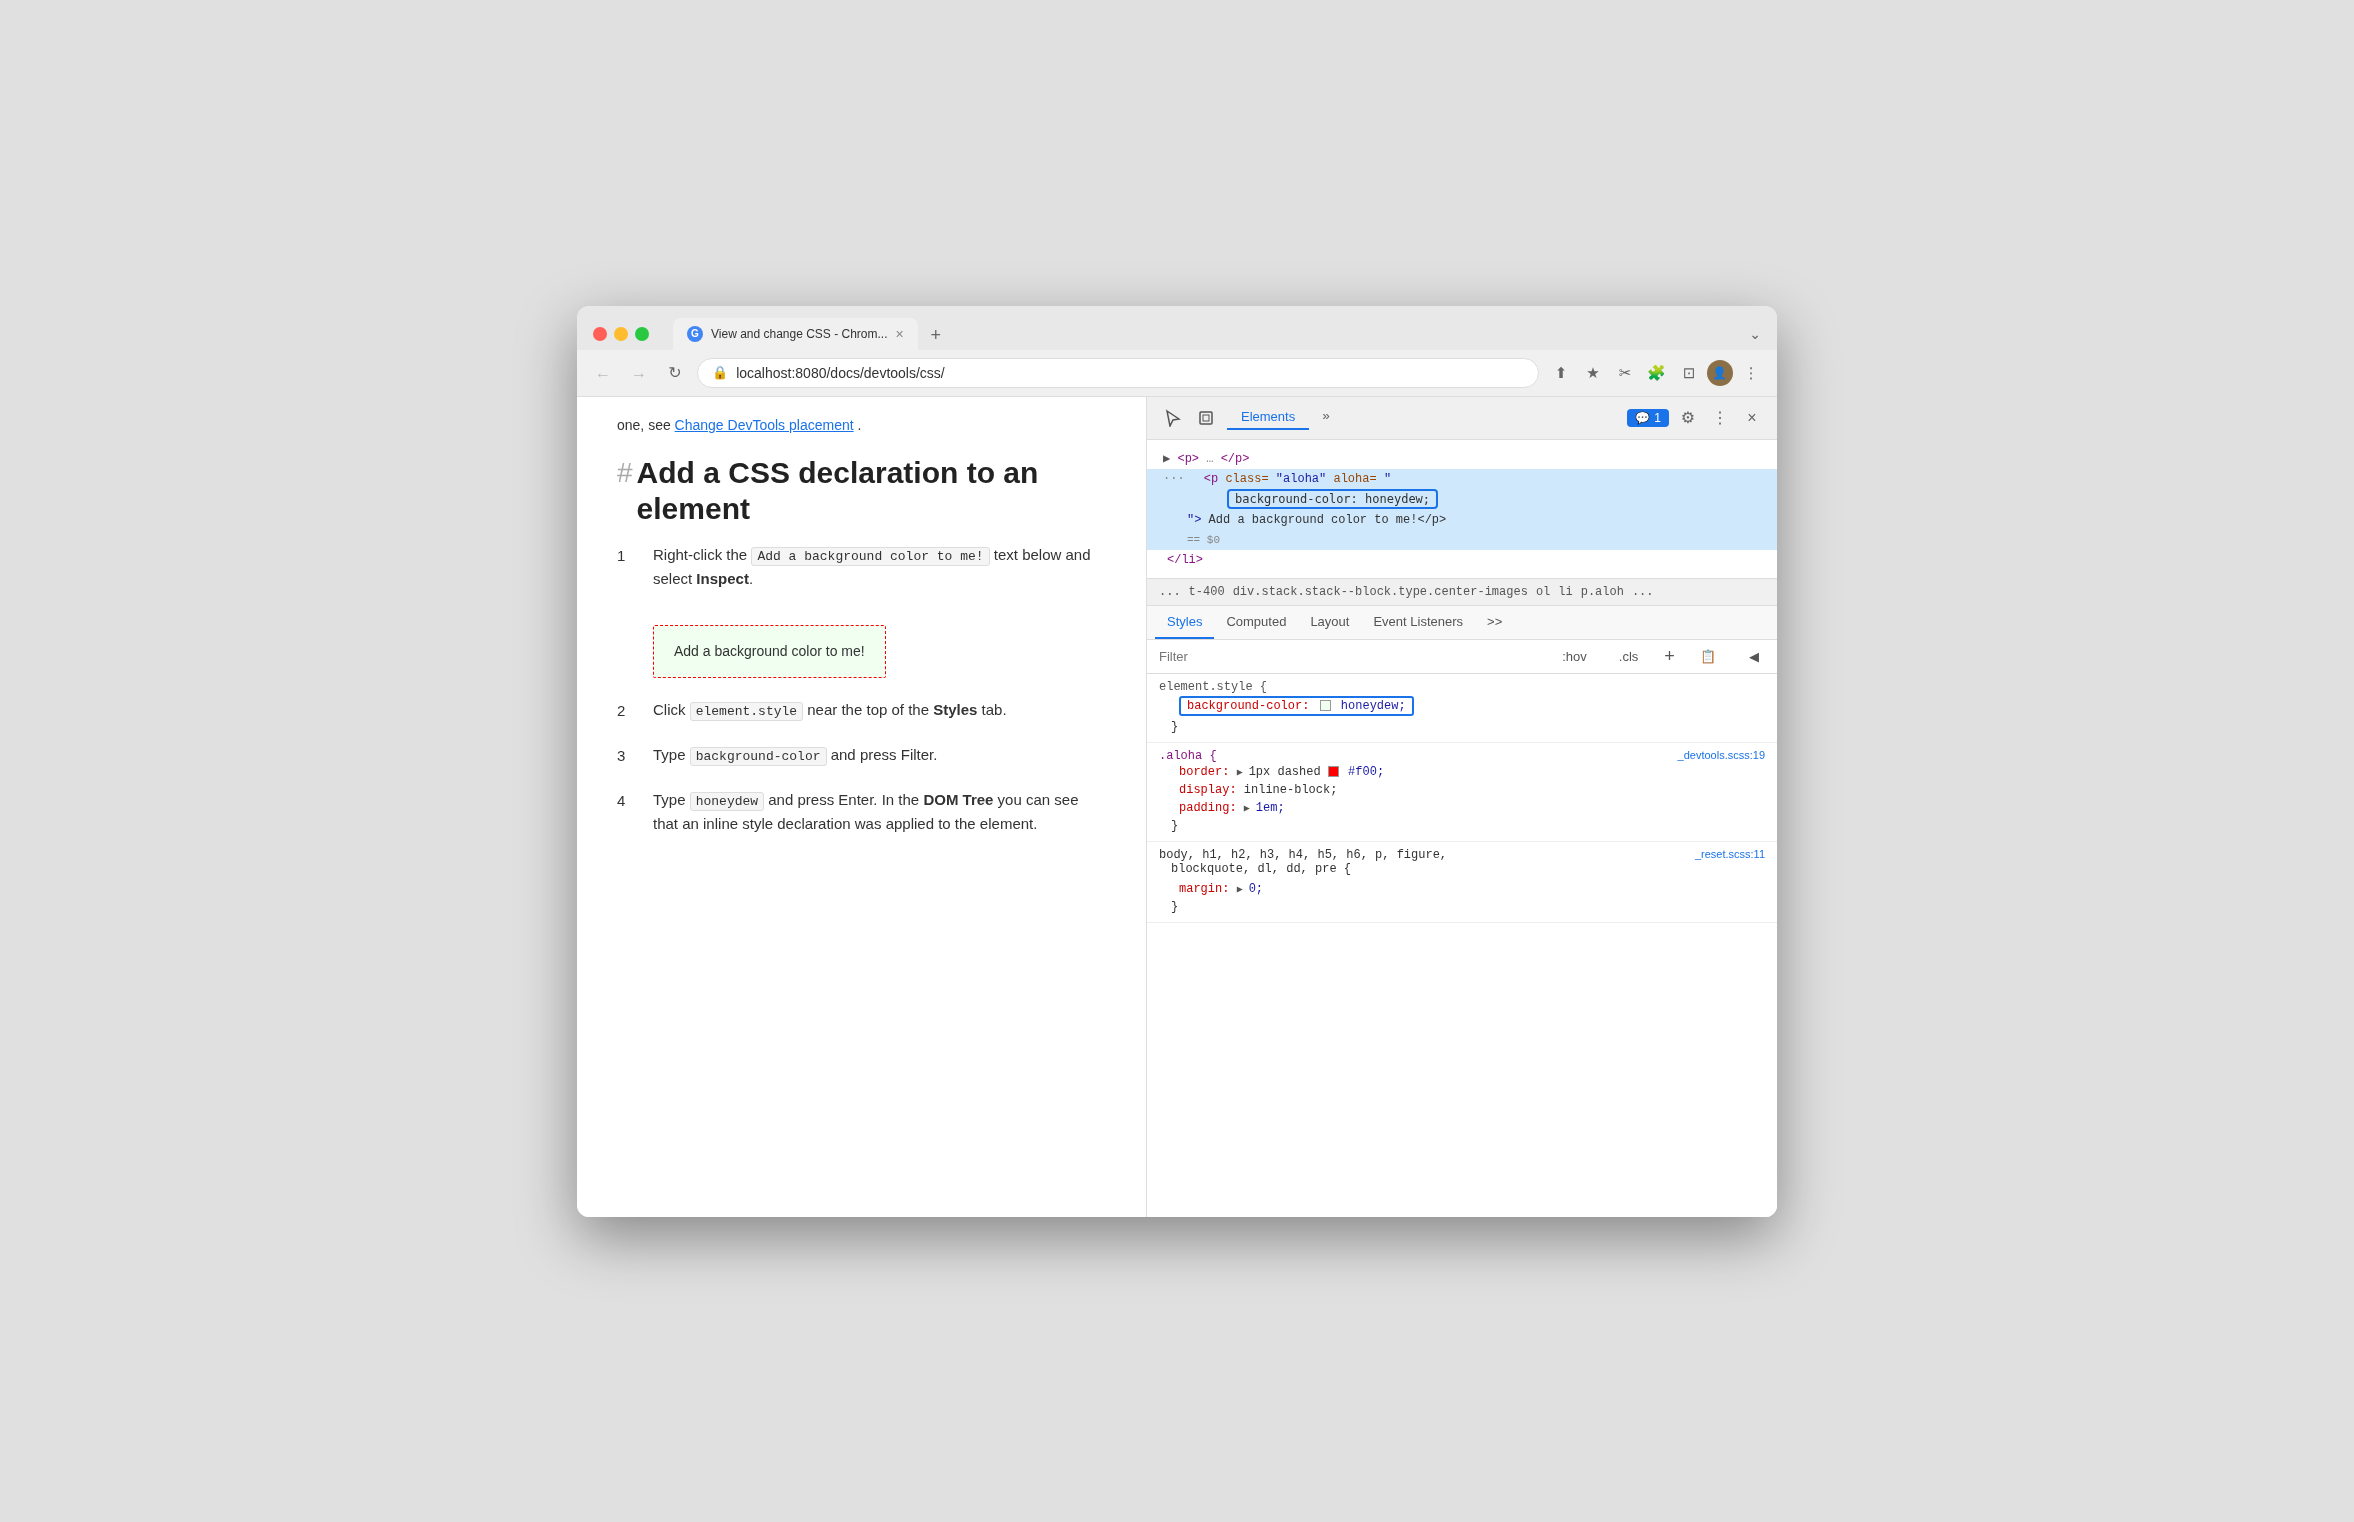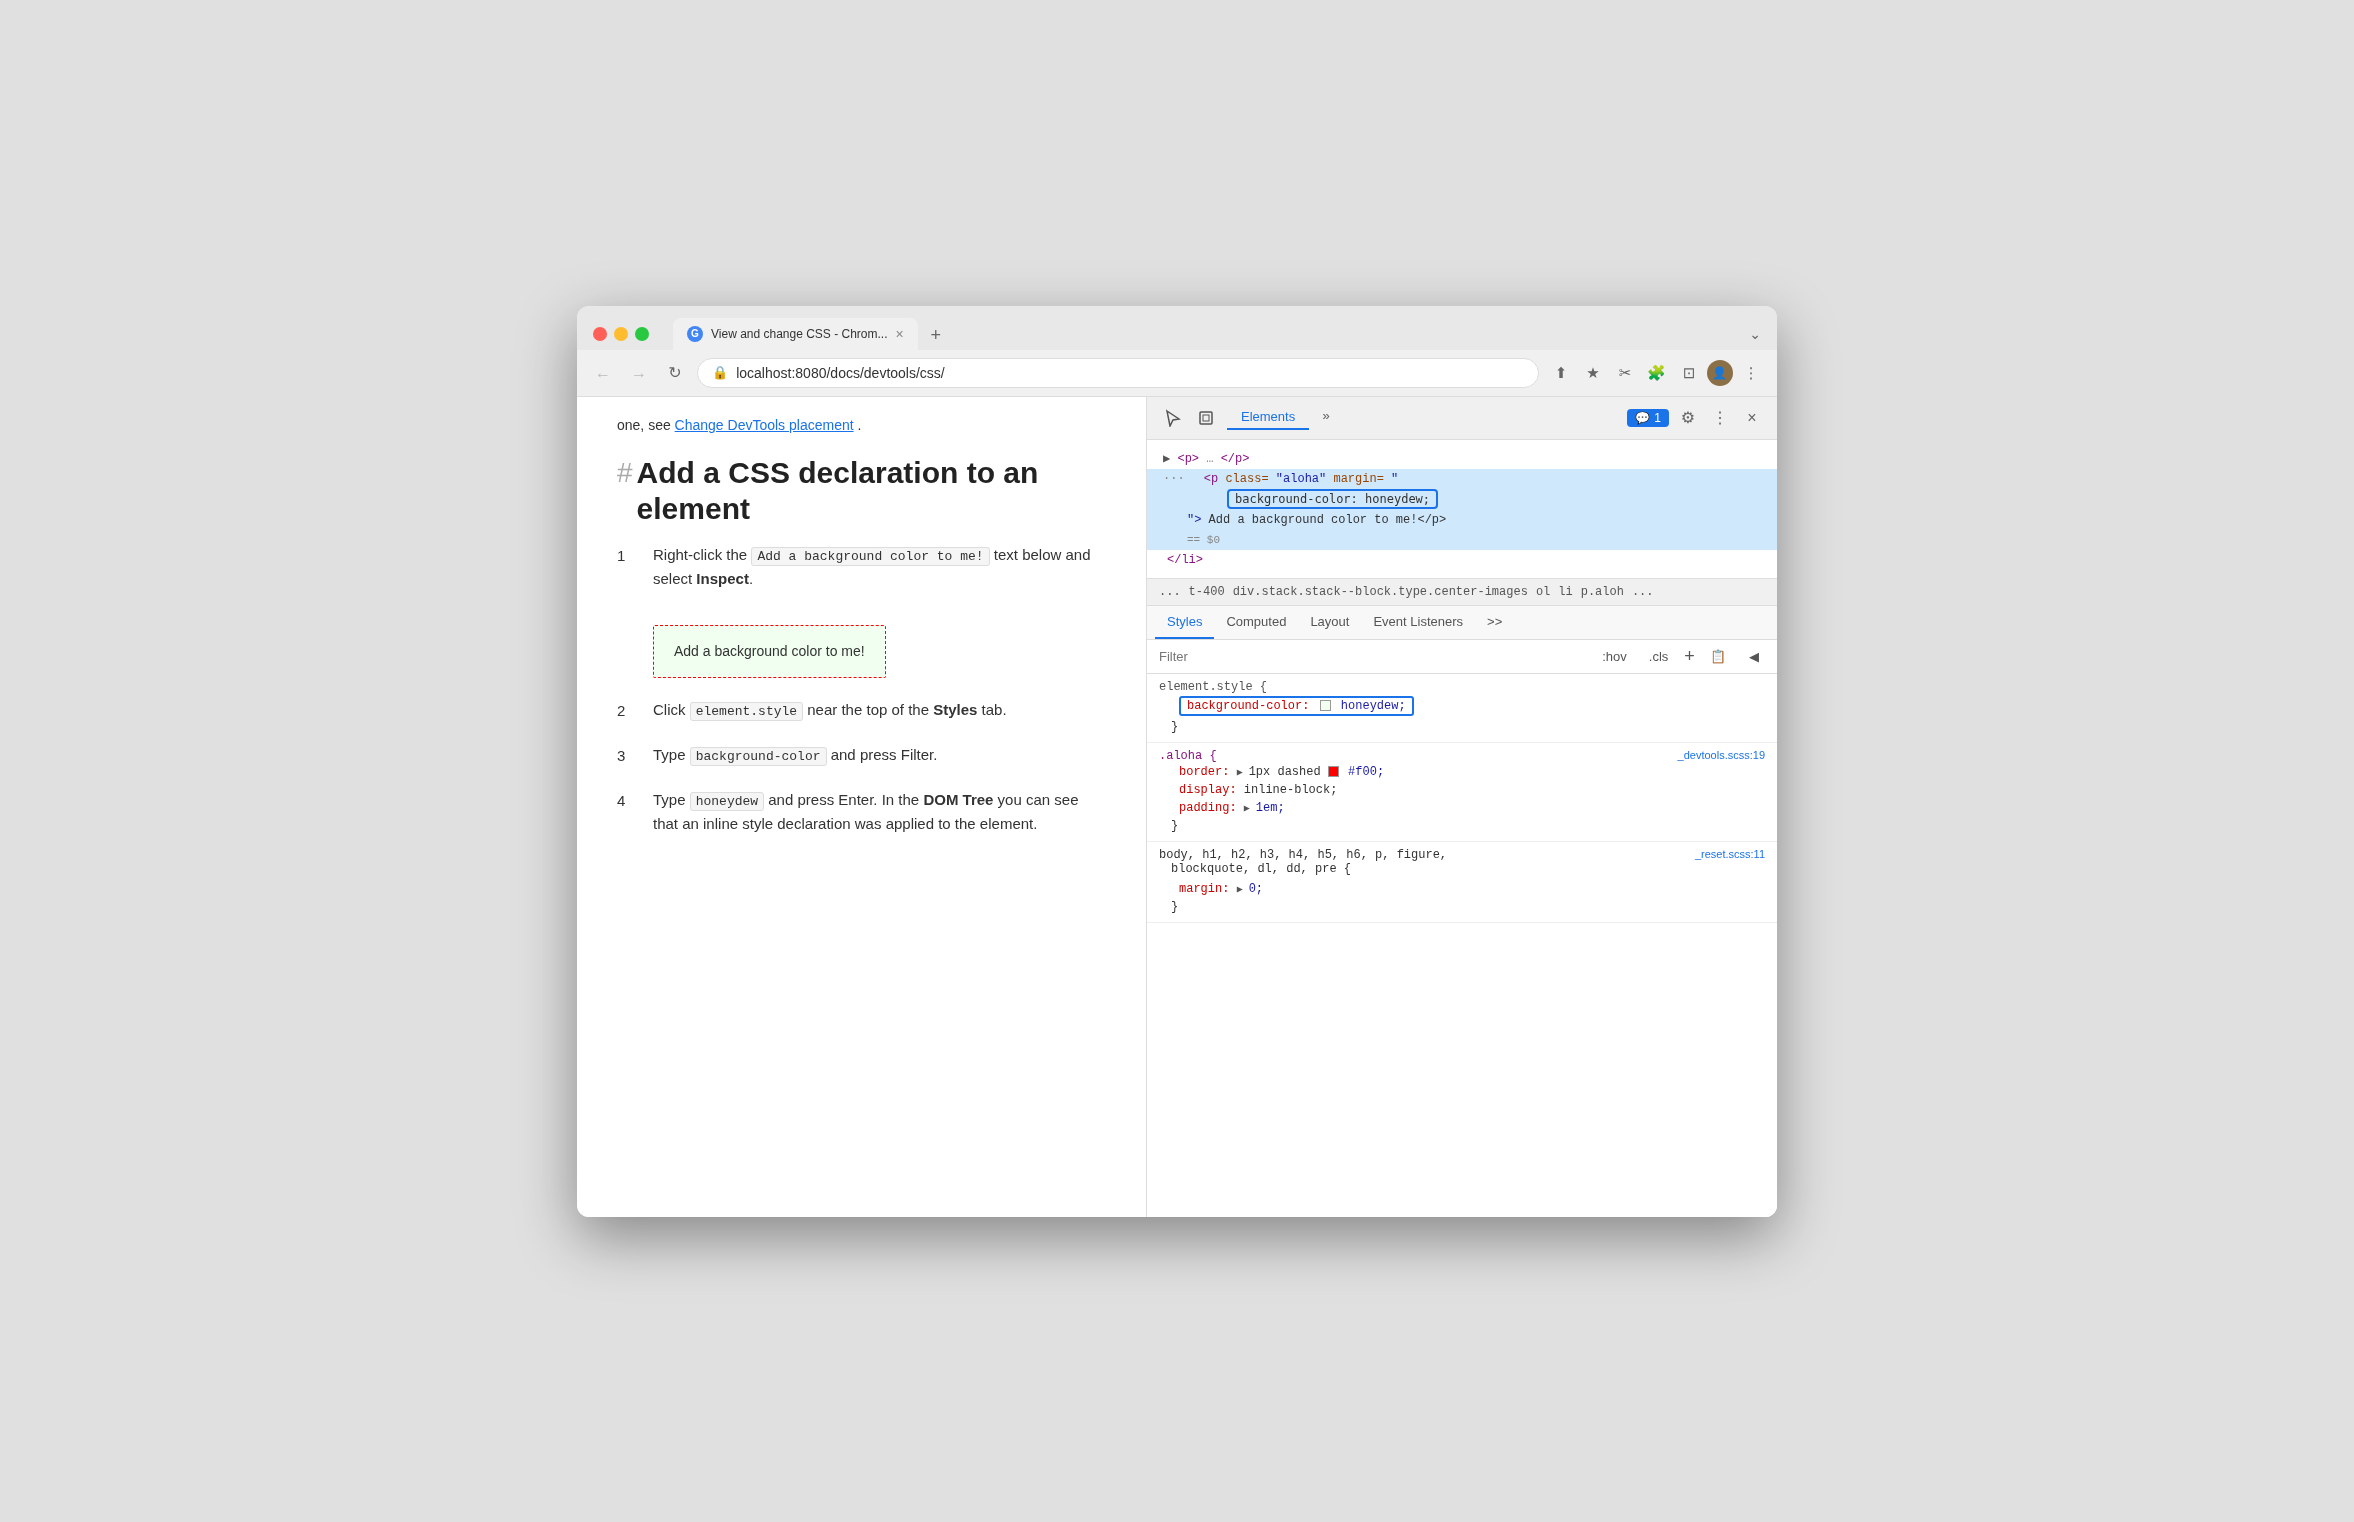--- a/index.html
+++ b/index.html
@@ -399,21 +399,21 @@
       flex: 1;
       border: none;
       background: transparent;
       font-size: 13px;
       color: #333;
       outline: none;
       font-family: -apple-system, BlinkMacSystemFont, sans-serif;
     }
     .filter-actions {
       display: flex;
-      gap: 10px;
+      gap: 20px;
       align-items: center;
       color: #555;
       font-size: 12px;
       font-family: -apple-system, BlinkMacSystemFont, sans-serif;
     }
     .filter-action-btn {
       padding: 2px 6px;
       border: none;
       background: transparent;
       cursor: pointer;
@@ -592,21 +592,21 @@
           <span class="dom-triangle">▶</span>
           <span class="dom-tag">&lt;p&gt;</span>
           <span class="dom-dots">…</span>
           <span class="dom-tag">&lt;/p&gt;</span>
         </div>
         <div class="dom-line selected">
           <span class="dom-dots" style="margin-right:12px">···</span>
           <span class="dom-tag">&lt;p</span>
           <span class="dom-attr-name"> class=</span>
           <span class="dom-attr-value">"aloha"</span>
-          <span class="dom-attr-name"> margin=</span>
+          <span class="dom-attr-name"> aloha=</span>
           <span class="dom-attr-value">"</span>
         </div>
         <div class="dom-line selected" style="padding-left:80px">
           <span class="highlighted-decl" style="border:2px solid #1a73e8; border-radius:4px; padding:1px 6px; font-family:monospace; font-size:12px; color:#333;">background-color: honeydew;</span>
         </div>
         <div class="dom-line selected" style="padding-left:40px">
           <span class="dom-attr-value">"&gt;</span>
           <span class="dom-text">Add a background color to me!&lt;/p&gt;</span>
         </div>
         <div class="dom-line selected" style="padding-left:40px">

